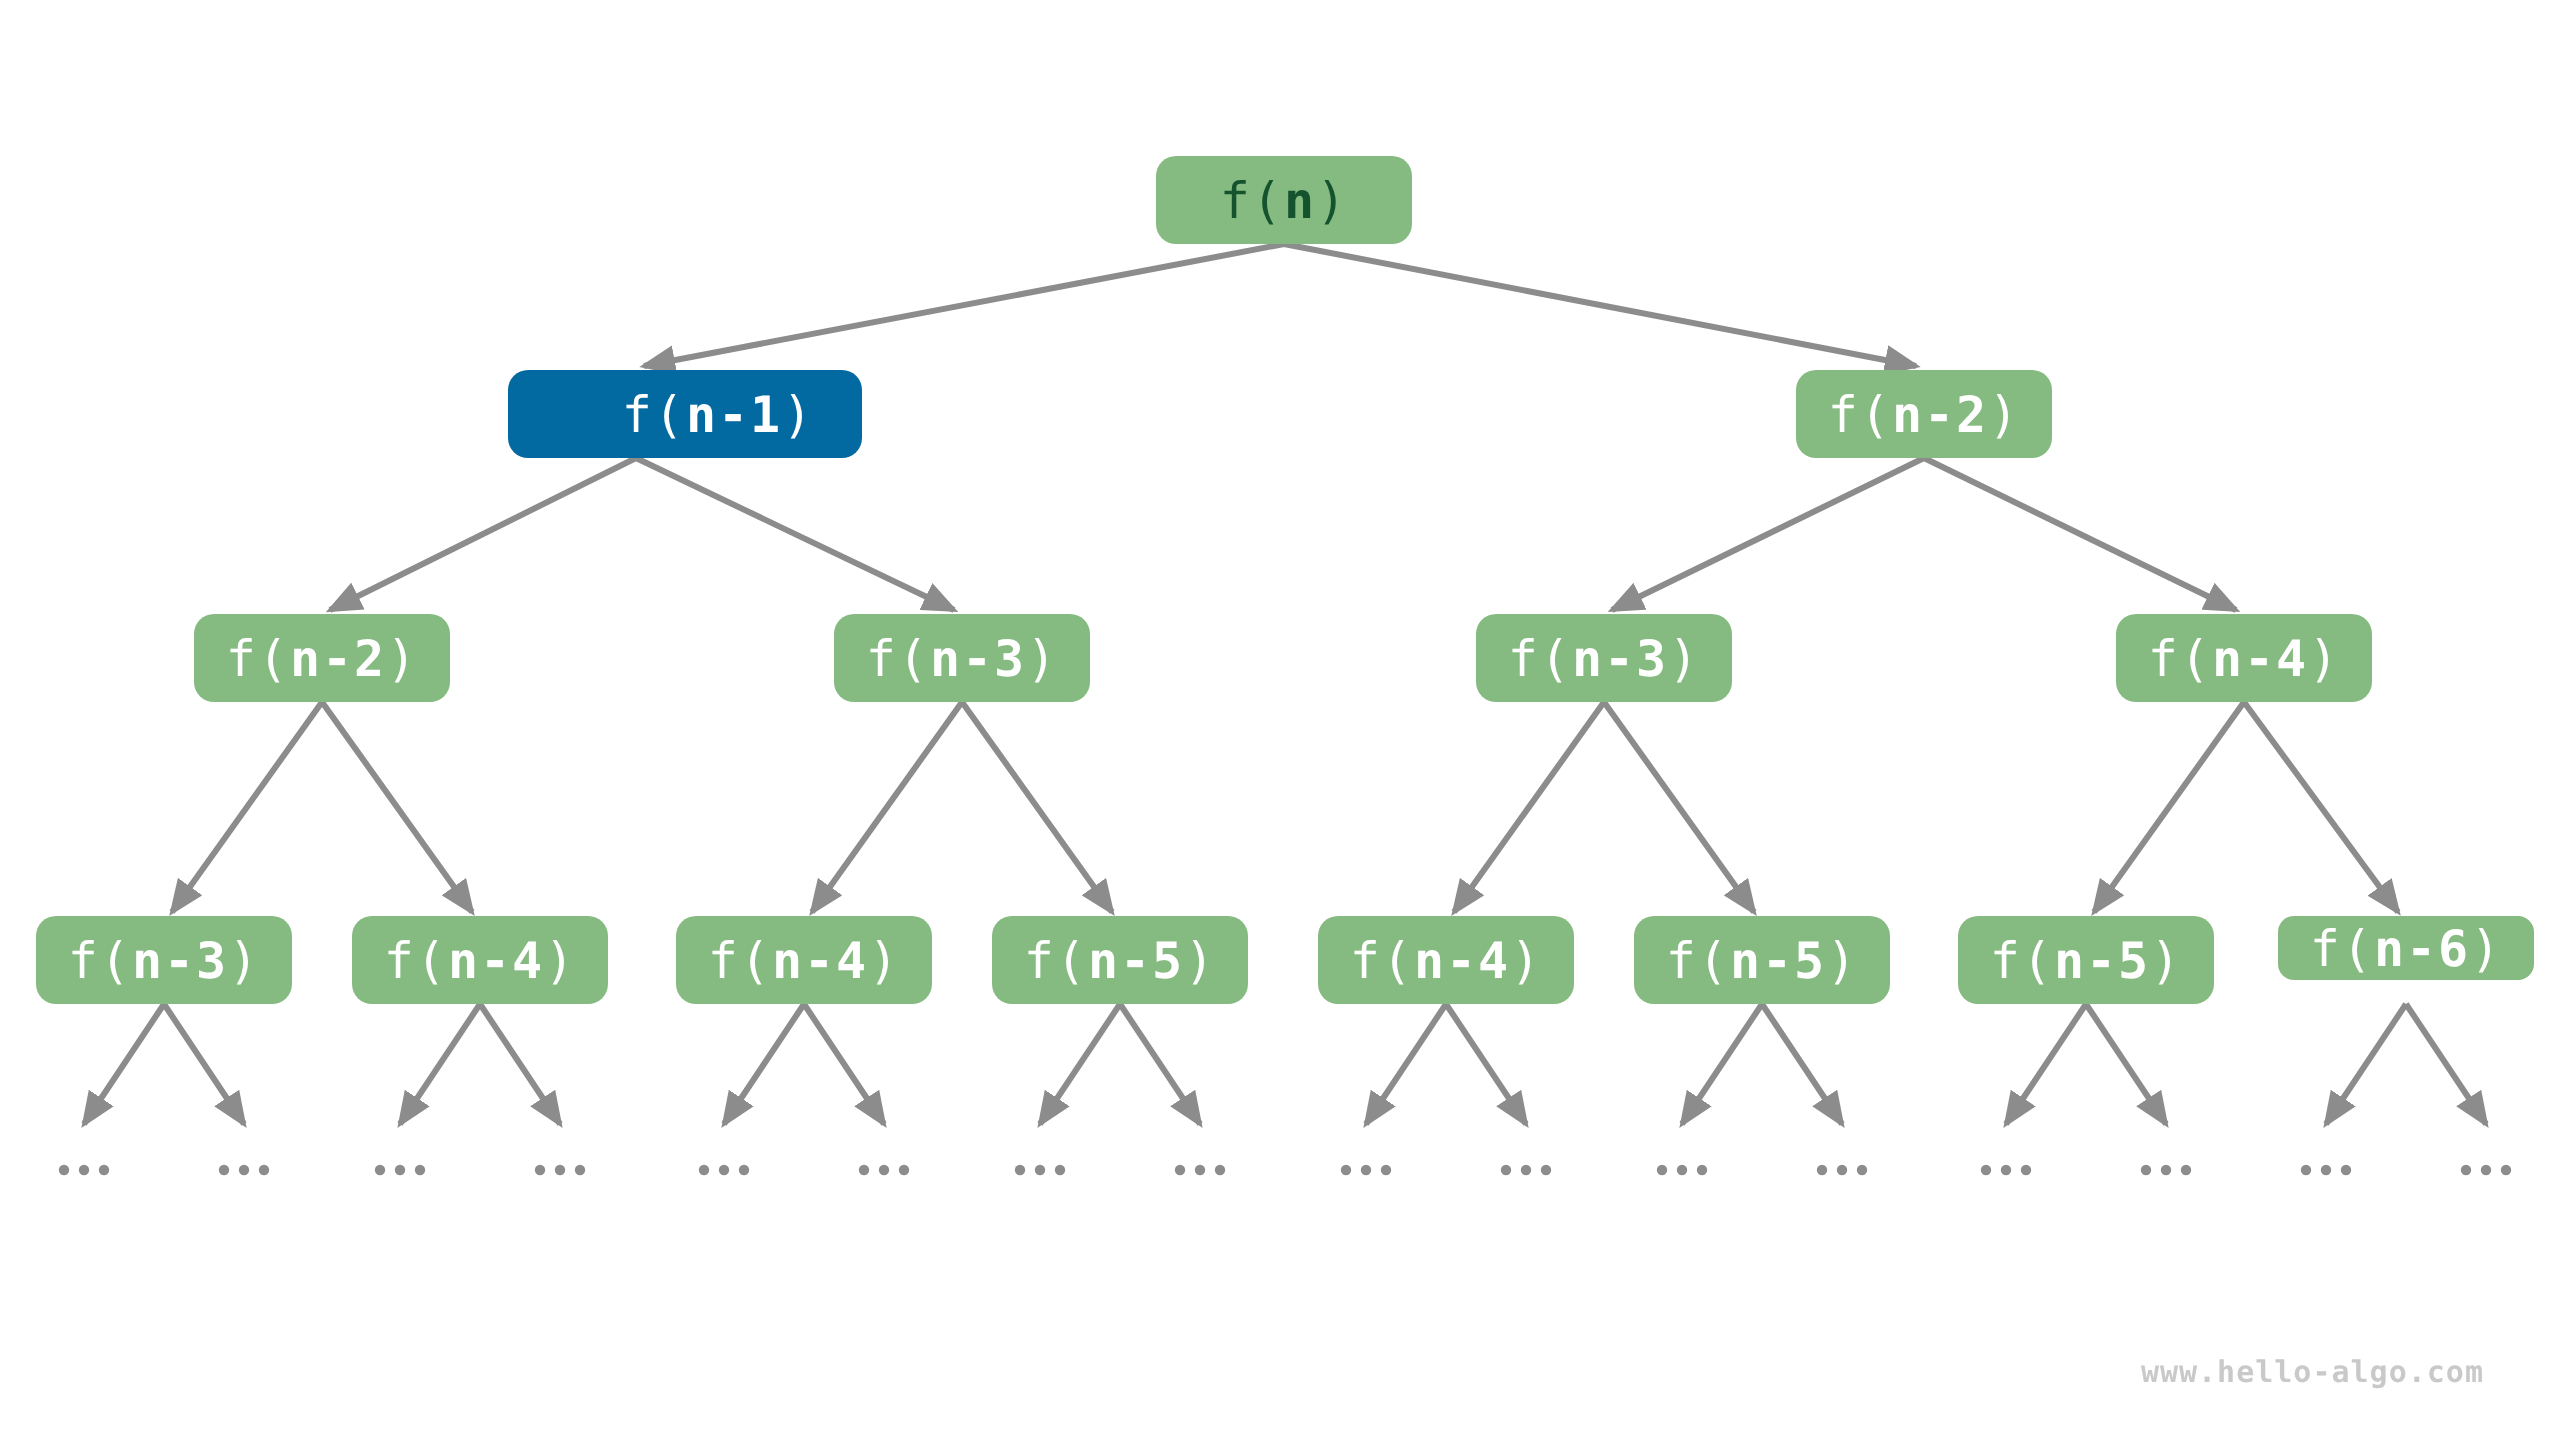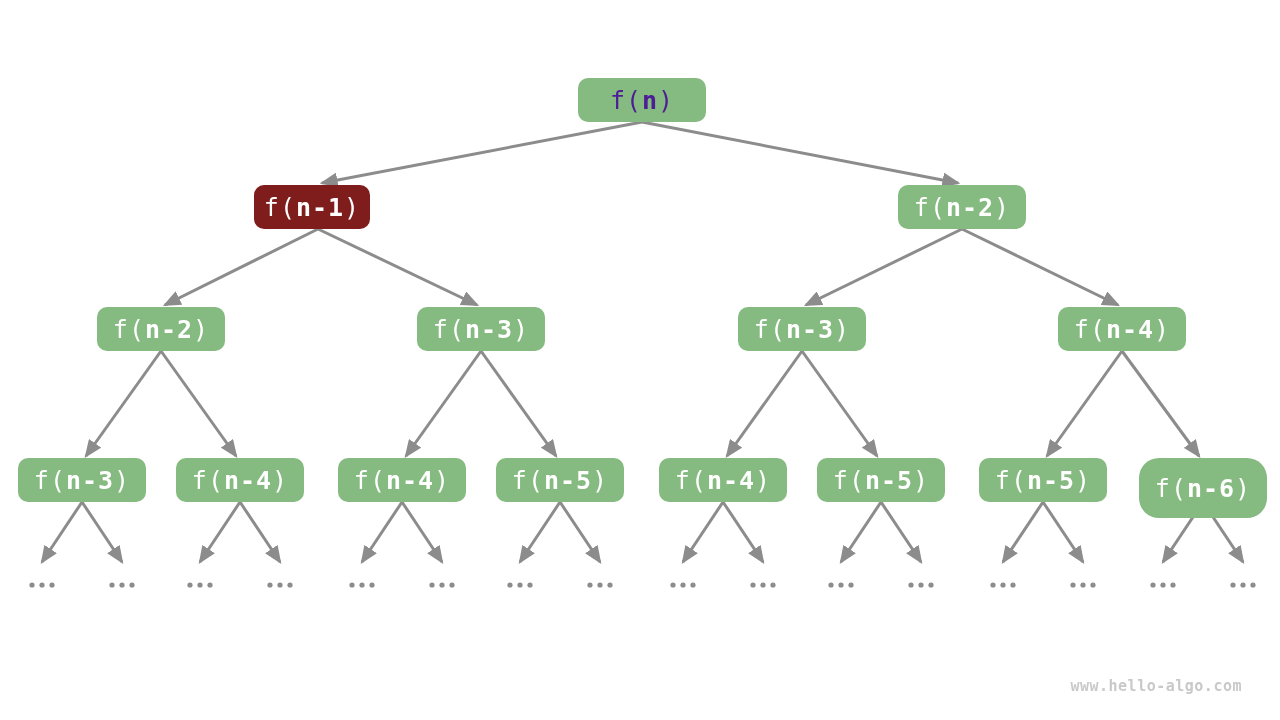--- a/index.html
+++ b/index.html
@@ -150,24 +150,24 @@
         <circle cx="1173" cy="585" r="2.6" fill="#8c8c8c"></circle>
       </g>
       <line x1="1203" y1="502" x2="1243" y2="562" stroke="#8c8c8c" stroke-width="3" marker-end="url(#arrowhead)"></line>
       <g>
         <circle cx="1233" cy="585" r="2.6" fill="#8c8c8c"></circle>
         <circle cx="1243" cy="585" r="2.6" fill="#8c8c8c"></circle>
         <circle cx="1253" cy="585" r="2.6" fill="#8c8c8c"></circle>
       </g>
     </svg>
   <div class="watermark" style="color: rgb(201, 201, 201); font-weight: bold;">www.hello-algo.com</div>
-<div class="node" style="left: 578px; top: 78px; width: 128px; height: 44px; background: rgb(133, 186, 128); color: #4c1d95; border-radius: 10px;">
+<div class="node" style="left: 578px; top: 78px; width: 128px; height: 44px; background: rgb(133, 186, 128); color: #14532d; border-radius: 10px;">
       <span class="label"><span>f(</span><b>n</b><span>)</span></span>
     </div>
-    <div class="node" style="left: 254px; top: 185px; width: 116px; height: 44px; background: #7f1d1d; color: rgb(255, 255, 255); border-radius: 10px;">
+    <div class="node" style="left: 254px; top: 185px; width: 144px; height: 44px; background: #0369a1; color: rgb(255, 255, 255); border-radius: 10px; padding-left: 33px;">
       <span class="label"><span>f(</span><b>n-1</b><span>)</span></span>
     </div>
     <div class="node" style="left: 898px; top: 185px; width: 128px; height: 44px; background: rgb(133, 186, 128); color: rgb(255, 255, 255); border-radius: 10px;">
       <span class="label"><span>f(</span><b>n-2</b><span>)</span></span>
     </div>
     <div class="node" style="left: 97px; top: 307px; width: 128px; height: 44px; background: rgb(133, 186, 128); color: rgb(255, 255, 255); border-radius: 10px;">
       <span class="label"><span>f(</span><b>n-2</b><span>)</span></span>
     </div>
     <div class="node" style="left: 417px; top: 307px; width: 128px; height: 44px; background: rgb(133, 186, 128); color: rgb(255, 255, 255); border-radius: 10px;">
       <span class="label"><span>f(</span><b>n-3</b><span>)</span></span>
@@ -192,16 +192,16 @@
     </div>
     <div class="node" style="left: 659px; top: 458px; width: 128px; height: 44px; background: rgb(133, 186, 128); color: rgb(255, 255, 255); border-radius: 10px;">
       <span class="label"><span>f(</span><b>n-4</b><span>)</span></span>
     </div>
     <div class="node" style="left: 817px; top: 458px; width: 128px; height: 44px; background: rgb(133, 186, 128); color: rgb(255, 255, 255); border-radius: 10px;">
       <span class="label"><span>f(</span><b>n-5</b><span>)</span></span>
     </div>
     <div class="node" style="left: 979px; top: 458px; width: 128px; height: 44px; background: rgb(133, 186, 128); color: rgb(255, 255, 255); border-radius: 10px;">
       <span class="label"><span>f(</span><b>n-5</b><span>)</span></span>
     </div>
-    <div class="node" style="left: 1139px; top: 458px; width: 128px; height: 60px; background: rgb(133, 186, 128); color: rgb(255, 255, 255); border-radius: 20px;">
+    <div class="node" style="left: 1139px; top: 458px; width: 128px; height: 32px; background: rgb(133, 186, 128); color: rgb(255, 255, 255); border-radius: 8px;">
       <span class="label"><span>f(</span><b>n-6</b><span>)</span></span>
     </div>
   </div>
 
 </body></html>

